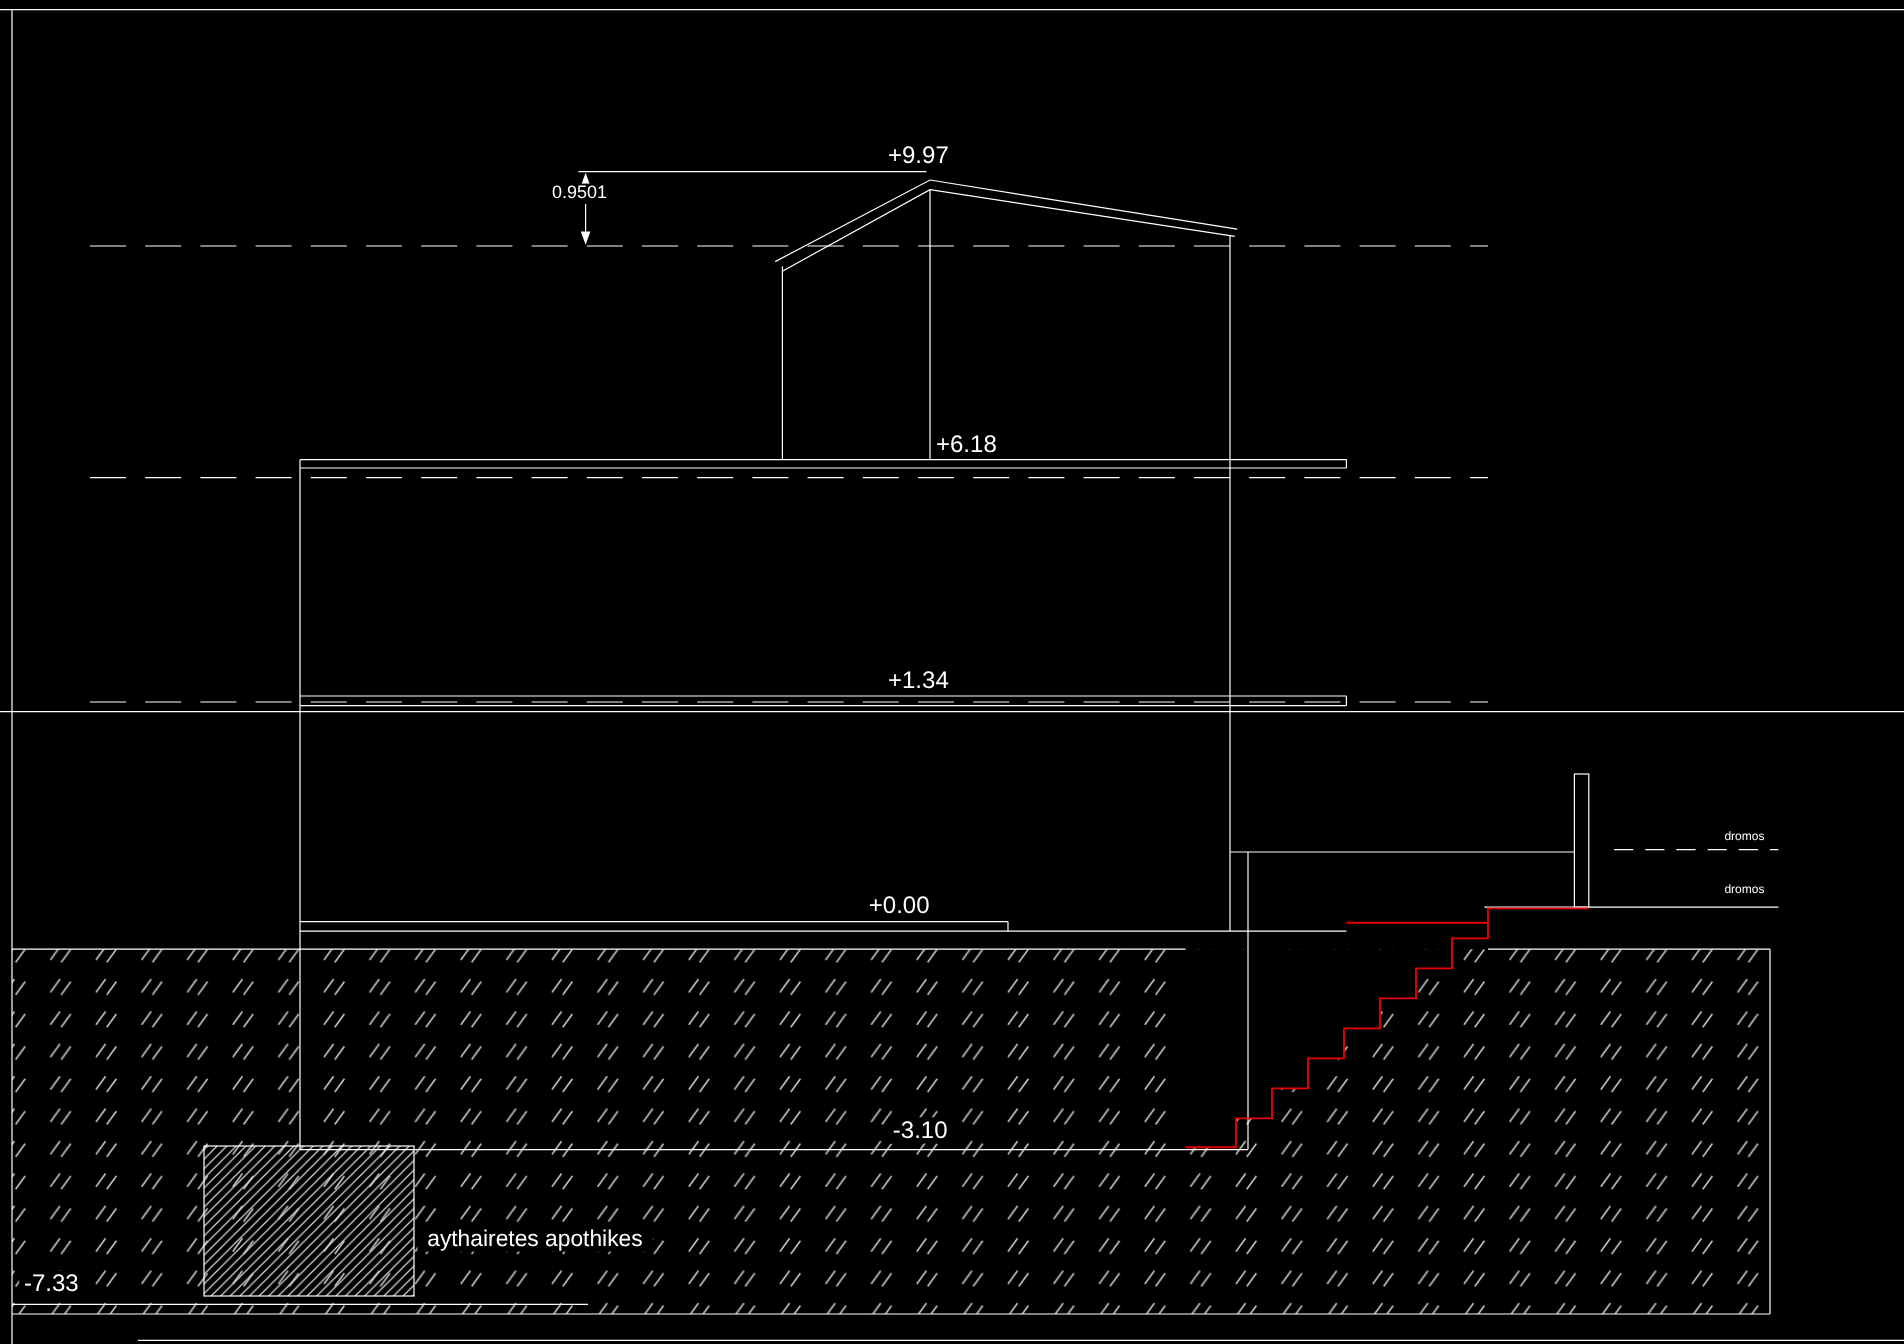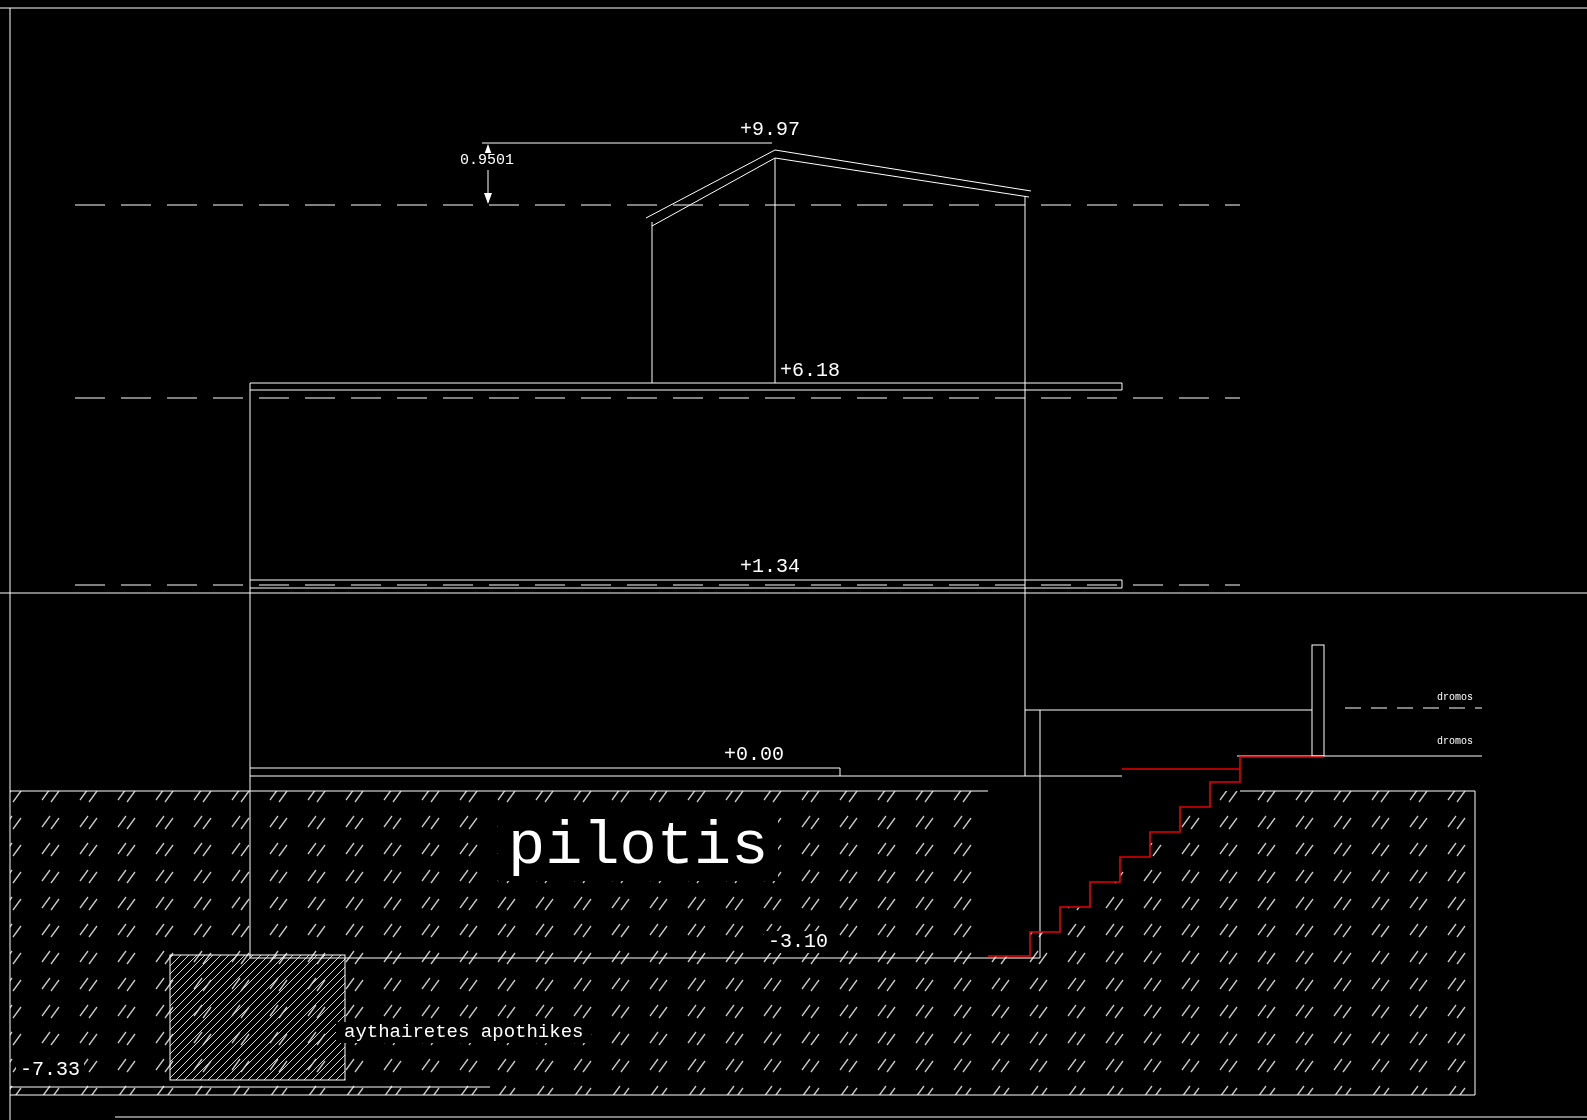--- a/index.html
+++ b/index.html
@@ -8,21 +8,21 @@
     --hatch:#c9c9c9;
     --stairs:#e80000;
     --text:#ffffff;
   }
   html,body{margin:0;padding:0;background:var(--background);}
   .canvas{
     position:relative;
     width:1587px;height:1120px;
     background:var(--background);
     overflow:hidden;
-    font-family:Liberation Mono, monospace;
+    font-family:Liberation Sans, sans-serif;
   }
   .canvas svg{position:absolute;left:0;top:0;}
   .lbl{
     position:absolute;
     color:var(--text);
     background:var(--background);
     white-space:nowrap;
     line-height:1.12;
     padding:0 4px;
   }
@@ -127,25 +127,24 @@
   <div class="lbl lbl-elev" style="left:736px;top:119px;">+9.97</div>
 
   <div class="lbl lbl-dim" style="left:456px;top:153px;">0.9501</div>
 
   <div class="lbl lbl-elev" style="left:776px;top:360px;">+6.18</div>
 
   <div class="lbl lbl-elev" style="left:736px;top:556px;">+1.34</div>
 
   <div class="lbl lbl-elev" style="left:720px;top:744px;">+0.00</div>
 
-  <div class="lbl lbl-elev" style="left:740px;top:931px;margin-left:24px;">-3.10</div>
+  <div class="lbl lbl-elev" style="left:740px;top:931px;">-3.10</div>
 
   <div class="lbl lbl-elev" style="left:16px;top:1059px;">-7.33</div>
 
-  <div class="lbl lbl-big" style="left:498px;top:812px;">pilotis</div>
 
-  <div class="lbl lbl-note" style="left:336px;top:1022px;text-align:center;">aythairetes apothikes</div>
+  <div class="lbl lbl-note" style="left:348px;top:1022px;text-align:center;">aythairetes apothikes</div>
 
   <div class="lbl lbl-small" style="left:1433px;top:692px;">dromos</div>
 
   <div class="lbl lbl-small" style="left:1433px;top:736px;">dromos</div>
 
 </div>
 
 </body></html>

